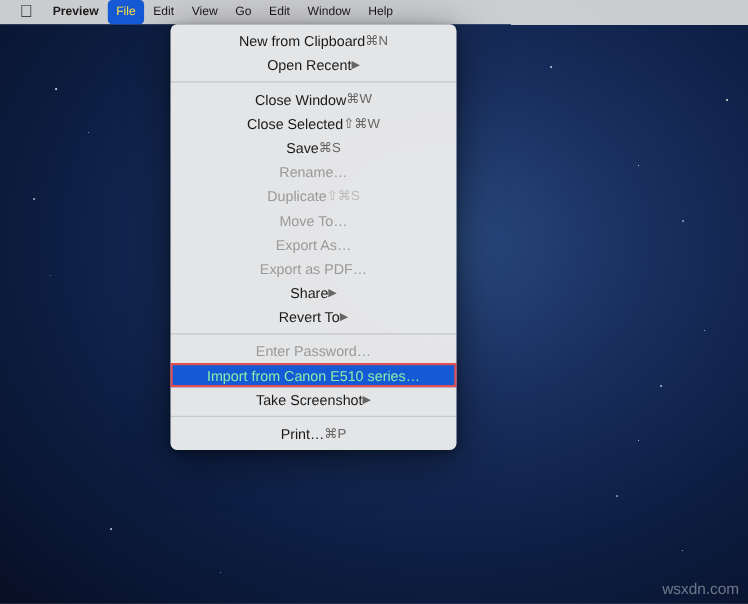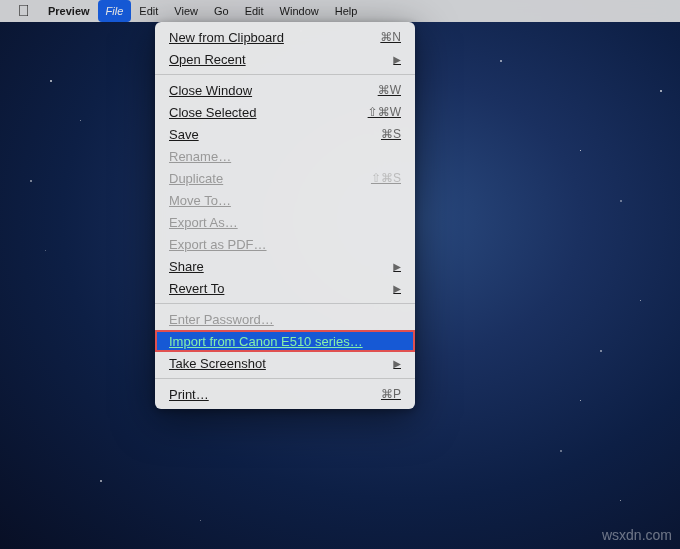--- a/index.html
+++ b/index.html
@@ -49,22 +49,21 @@
       font-size: 11px;
       font-weight: 400;
       color: #1a1a1a;
       cursor: default;
       border-radius: 4px;
       white-space: nowrap;
     }
 
     .menubar-item.active {
       background: #1659d5;
-      color: #e5e5e5;
-      font-style: italic;
+      color: #fde047;
     }
 
     .menubar-item.apple {
       font-size: 16px;
       padding: 0 10px;
     }
 
     .menubar-item.bold {
       font-weight: 600;
     }
@@ -79,28 +78,27 @@
       backdrop-filter: blur(20px);
       border-radius: 6px;
       box-shadow: 0 10px 40px rgba(0,0,0,0.5), 0 2px 8px rgba(0,0,0,0.3);
       padding: 4px 0;
       z-index: 200;
     }
 
     .menu-item {
       display: flex;
       align-items: center;
-      justify-content: space-between;
+      justify-content: center;
       padding: 0 14px;
       height: 22px;
       font-size: 13px;
       color: #1a1a1a;
       cursor: default;
       white-space: nowrap;
-      text-decoration: underline;
     }
 
     .menu-item.disabled {
       color: #999;
     }
 
     .menu-item.highlighted {
       background: #1659d5;
       color: #86efac;
       outline: 2px solid #e05050;

